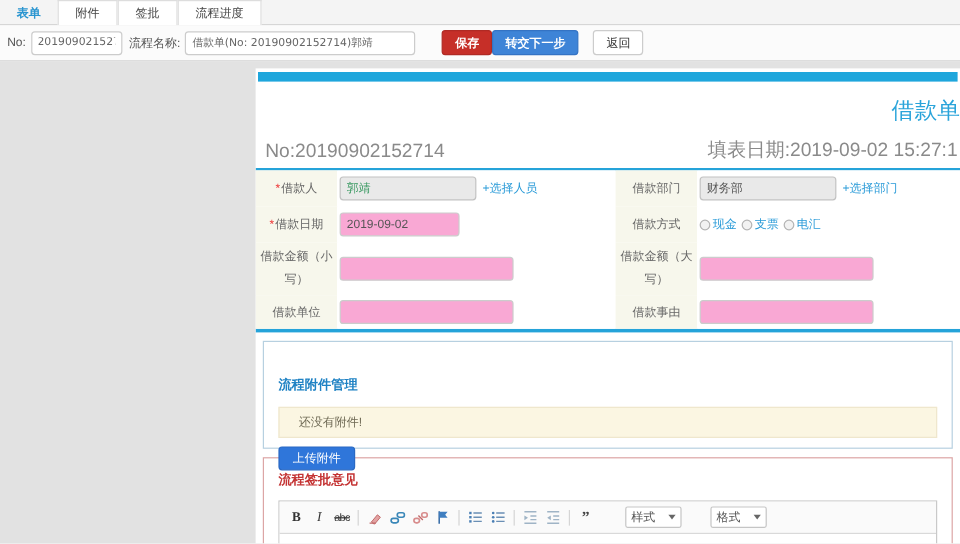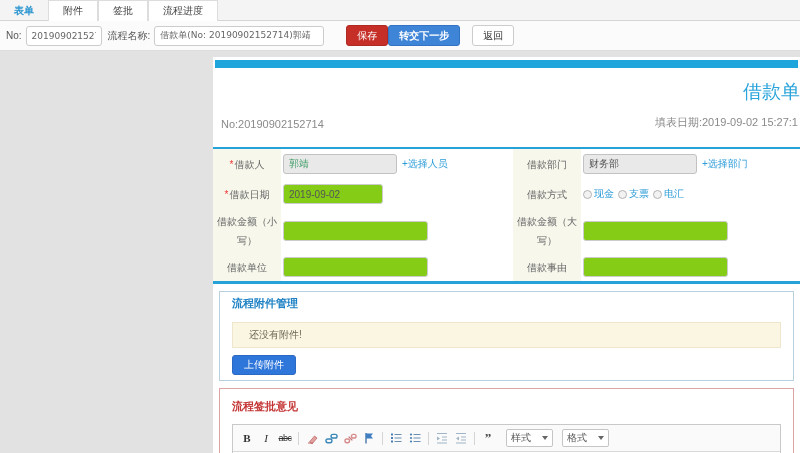--- a/index.html
+++ b/index.html
@@ -14,59 +14,59 @@
          padding:0 14px; cursor:default; }
   .tab.active { background:transparent; border:none; color:#2a95d0; font-weight:bold; }
 
   
   .toolbar { position:absolute; left:0; top:21px; width:800px; height:30px;
              background:#fbfbfb; border-bottom:1px solid #ddd; display:flex; align-items:center; }
   .tb-label { font-size:10px; color:#555; margin-left:6px; }
   .tb-input { height:20px; border:1px solid #ccc; border-radius:3px; background:#fff;
               font-size:9px; color:#666; padding:0 5px; font-family:"DejaVu Sans",sans-serif; }
   .inp-no { width:76px; margin-left:4px; }
-  .inp-name { width:170px; margin-left:4px; }
+  .inp-name { width:192px; margin-left:4px; }
   .btn { height:21px; border:1px solid transparent; border-radius:3px; font-size:10px;
          padding:0 10px; cursor:pointer; font-family:inherit; }
-  .btn-save { background:#c62f28; border-color:#b02a24; color:#fff; font-weight:normal; margin-left:22px; }
+  .btn-save { background:#c62f28; border-color:#b02a24; color:#fff; font-weight:bold; margin-left:22px; }
   .btn-forward { background:#3e84d7; border-color:#3473c4; color:#fff; font-weight:bold; }
   .btn-back { background:#fff; border-color:#ccc; color:#333; margin-left:12px; }
 
   
   .panel { position:absolute; left:213px; top:57px; width:587px; height:396px;
            background:#fff; overflow:hidden; }
   .bluebar { height:8px; background:#1ea6dc; margin:3px 2px 0 2px; }
   .form-title { text-align:right; font-size:19px; color:#2aa4da; margin-top:11px; font-weight:normal; }
   .meta { display:flex; justify-content:space-between; align-items:flex-end;
-          font-size:11px; color:#8a8a8a; padding:10px 2px 17px 8px;
+          font-size:16px; color:#8a8a8a; padding:10px 2px 4px 8px;
           border-bottom:2px solid #25a3d9; white-space:nowrap; }
 
   
   .form-grid { display:grid; grid-template-columns:68px 232px 68px 1fr;
                border-bottom:3px solid #25a3d9; }
   .cell { display:flex; align-items:center; }
   .lblcell { background:#f7f7ec; color:#666; font-size:10px; justify-content:center;
              text-align:center; line-height:1.9; padding:0 3px; }
   .fldcell { background:#fff; padding-left:2px; }
   .r1 { height:30px; } .r2 { height:30px; } .r3 { height:44px; } .r4 { height:28px; }
   .req { color:#e33; margin-right:1px; }
-  .f-input { height:20px; border:1px solid #ccc; border-radius:3px; background:#84cc16;
+  .f-input { height:20px; border:1px solid #ccc; border-radius:3px; background:#f9a8d4;
              font-size:10px; color:#555; padding:0 5px; font-family:inherit; }
   .f-input.readonly { background:#e9e9e9; border-color:#c2c2c2; }
   .w-name { width:114px; } .w-date { width:100px; } .w-long { width:145px; }
   .green-text { color:#3d9b65; }
   .pick-link { font-size:10px; color:#2a9bd8; margin-left:5px; text-decoration:none; cursor:pointer; }
   .radio-opt { display:inline-flex; align-items:center; margin-right:4px; cursor:pointer; }
   .radio-circle { width:9px; height:9px; border-radius:50%; border:1px solid #b3b3b3;
                   background:#f2f2f2; margin-right:2px; }
   .radio-label { font-size:10px; color:#2a9bd8; }
 
   
   .section { margin:7px 6px 0 6px; background:#fff; }
-  .sec-attach { border:1px solid #b7d0e0; height:90px; padding:4px 12px; }
+  .sec-attach { border:1px solid #b7d0e0; height:90px; padding:28px 12px; }
   .sec-title-blue { font-size:11px; font-weight:bold; color:#1f82c4; }
   .empty-msg { margin-top:11px; background:#fbf6e2; border:1px solid #efe7cd;
                font-size:10px; color:#6f6a55; padding:5px 16px; }
   .btn-upload { margin-top:7px; background:#2f76da; border:1px solid #2a69c4; color:#fff;
                 font-size:10px; border-radius:3px; height:20px; padding:0 11px; cursor:pointer; font-family:inherit; }
   .sec-approve { border:1px solid #dcA5a5; height:200px; padding:10px 12px; }
   .sec-title-red { font-size:11px; font-weight:bold; color:#c43434; }
 
   
   .editor { margin-top:10px; border:1px solid #c9c9c9; }
@@ -74,21 +74,21 @@
                 background:#fafafa; border-bottom:1px solid #d9d9d9; }
   .ed-btn { width:18px; height:16px; display:flex; align-items:center; justify-content:center;
             border-radius:2px; cursor:pointer; color:#333; }
   .g-bold { font-weight:bold; font-size:11px; font-family:"Liberation Serif",serif; }
   .g-italic { font-style:italic; font-size:11px; font-family:"Liberation Serif",serif; }
   .g-strike { font-size:9px; text-decoration:line-through; letter-spacing:-0.5px; }
   .g-quote { font-weight:bold; font-size:13px; font-family:"Liberation Serif",serif; color:#444; line-height:8px; }
   .ed-sep { width:1px; height:13px; background:#d5d5d5; margin:0 3px; }
   .ed-dd { display:flex; align-items:center; justify-content:space-between; width:47px; height:18px;
            border:1px solid #c5c5c5; border-radius:2px; background:#fff; padding:0 4px;
-           font-size:10px; color:#555; margin-left:8px; cursor:pointer; }
+           font-size:10px; color:#555; margin-left:23px; cursor:pointer; }
   .caret { width:0; height:0; border-left:3px solid transparent; border-right:3px solid transparent;
            border-top:4px solid #666; }
   .ed-content { height:60px; background:#fff; }
 </style>
 </head>
 <body>
 
 <div class="tabbar">
   <div class="tab active">表单</div>
   <div class="tab">附件</div>

